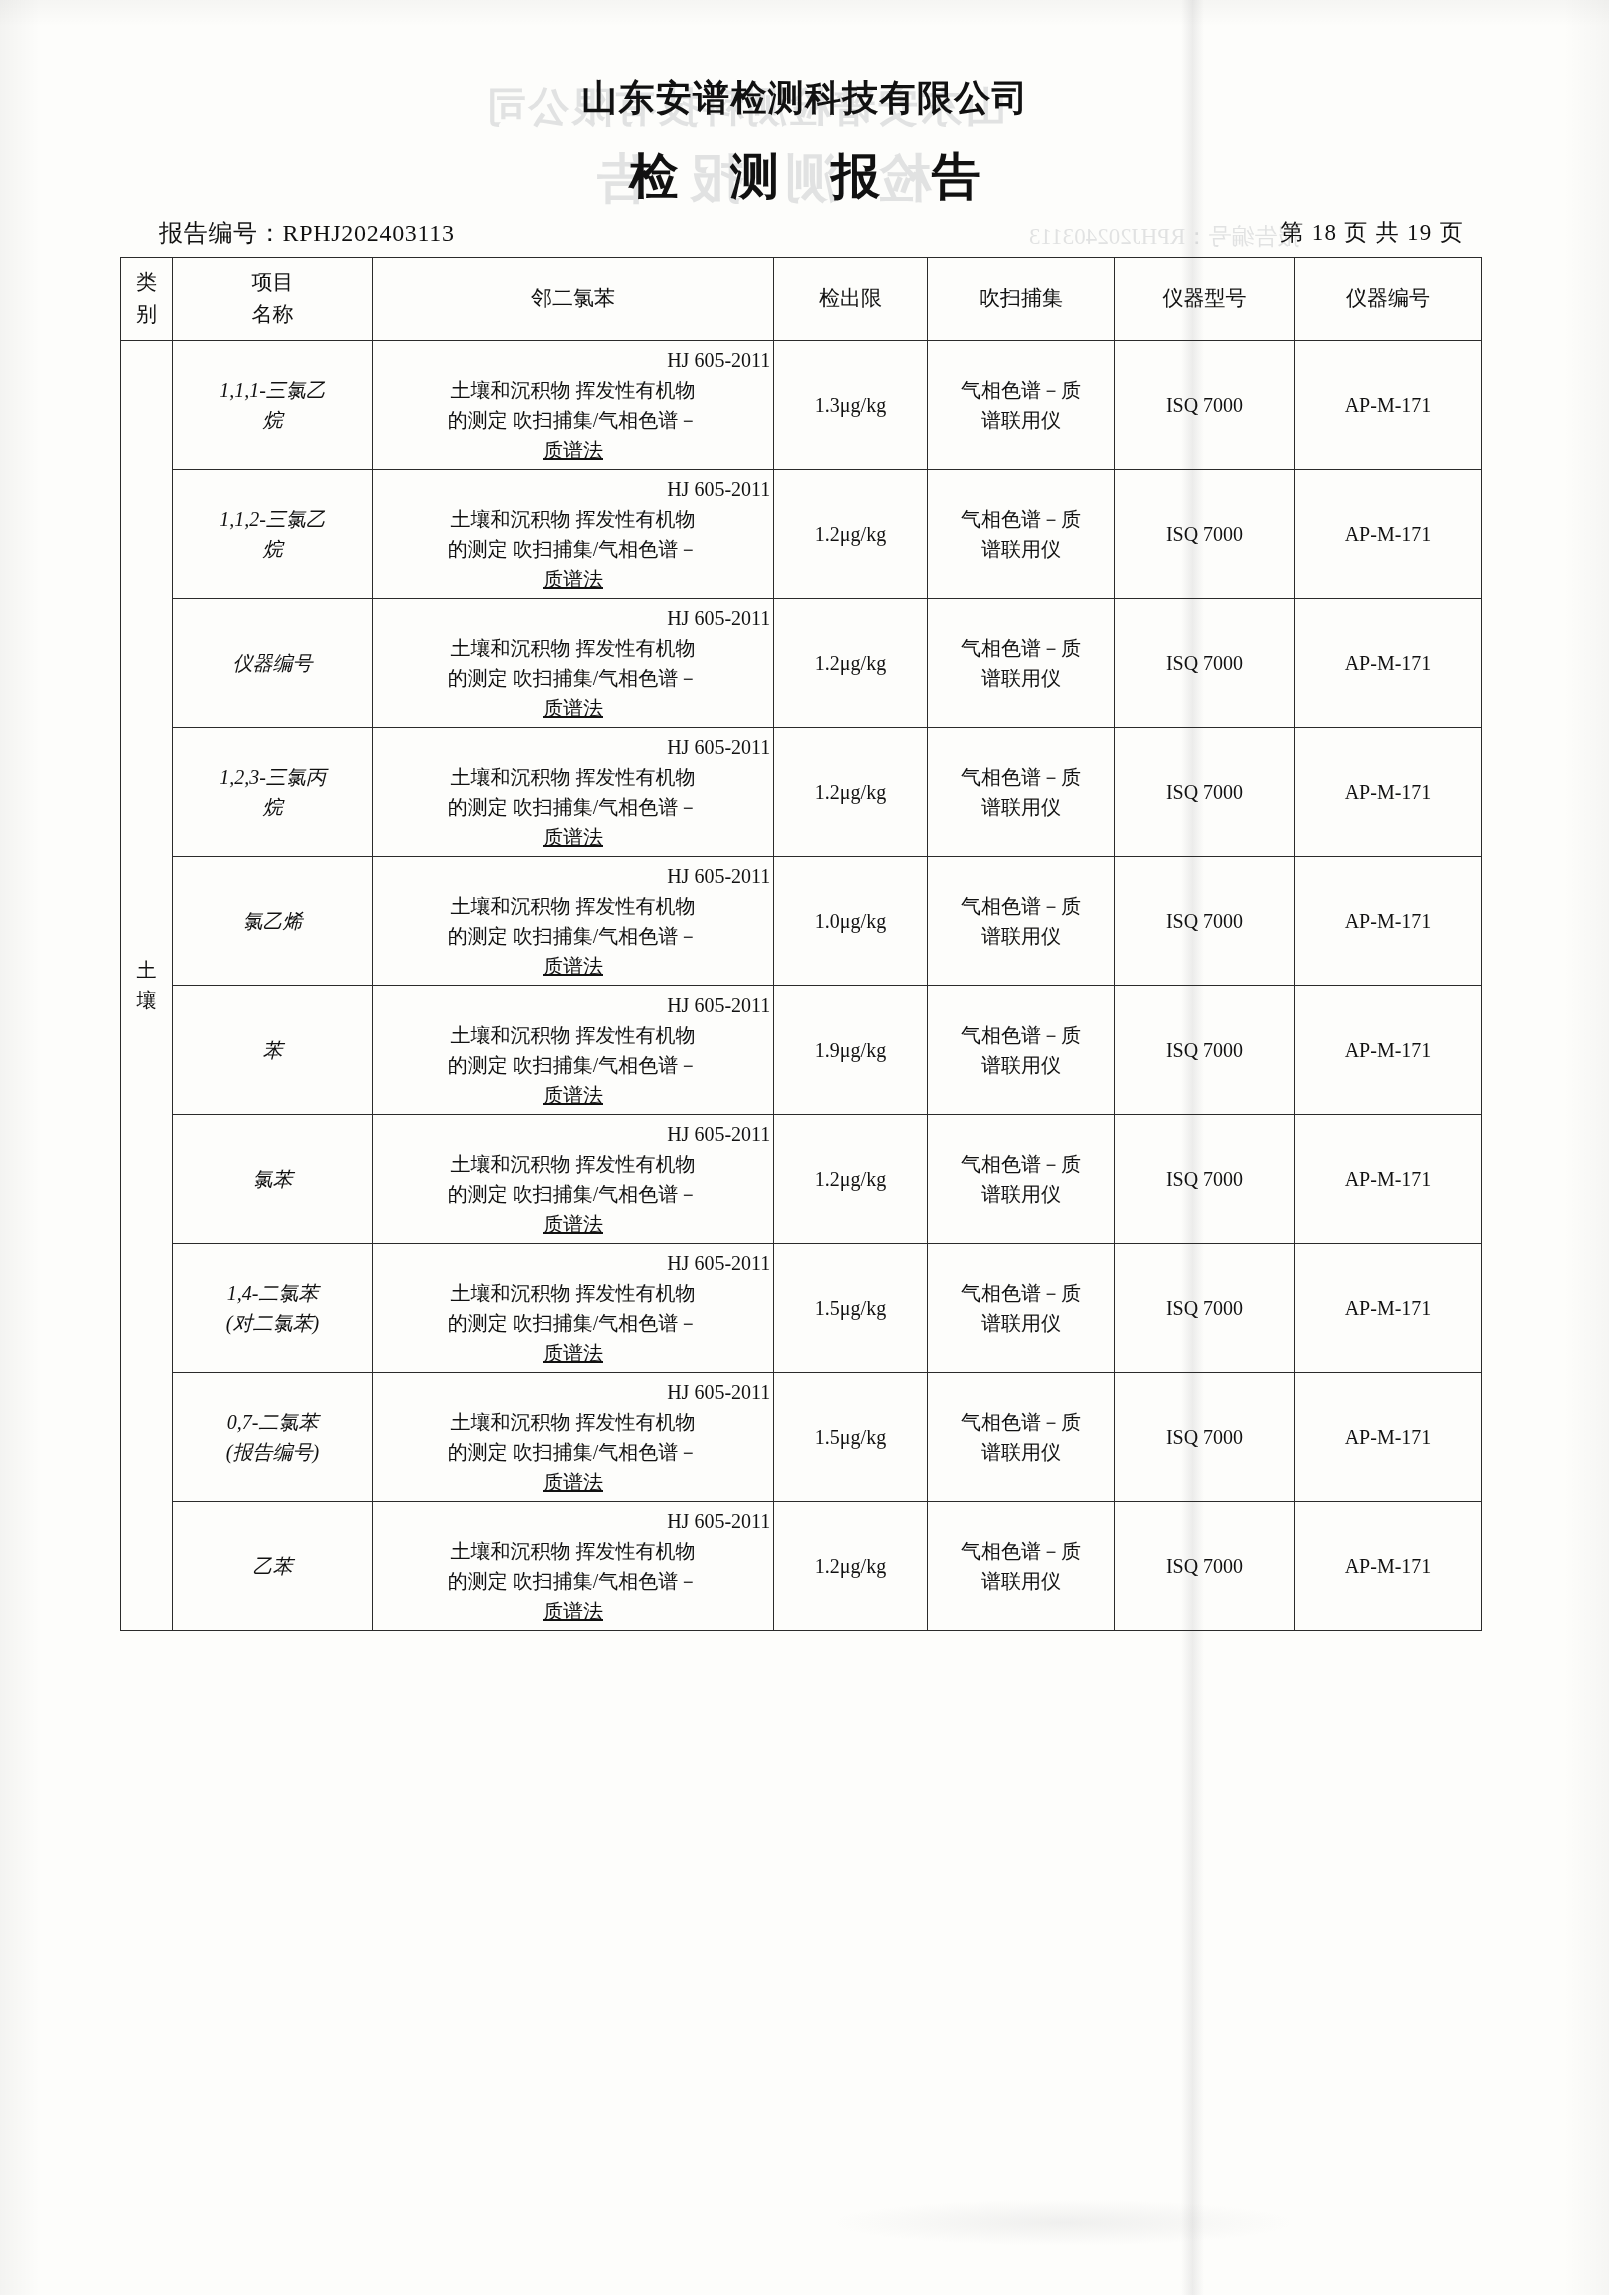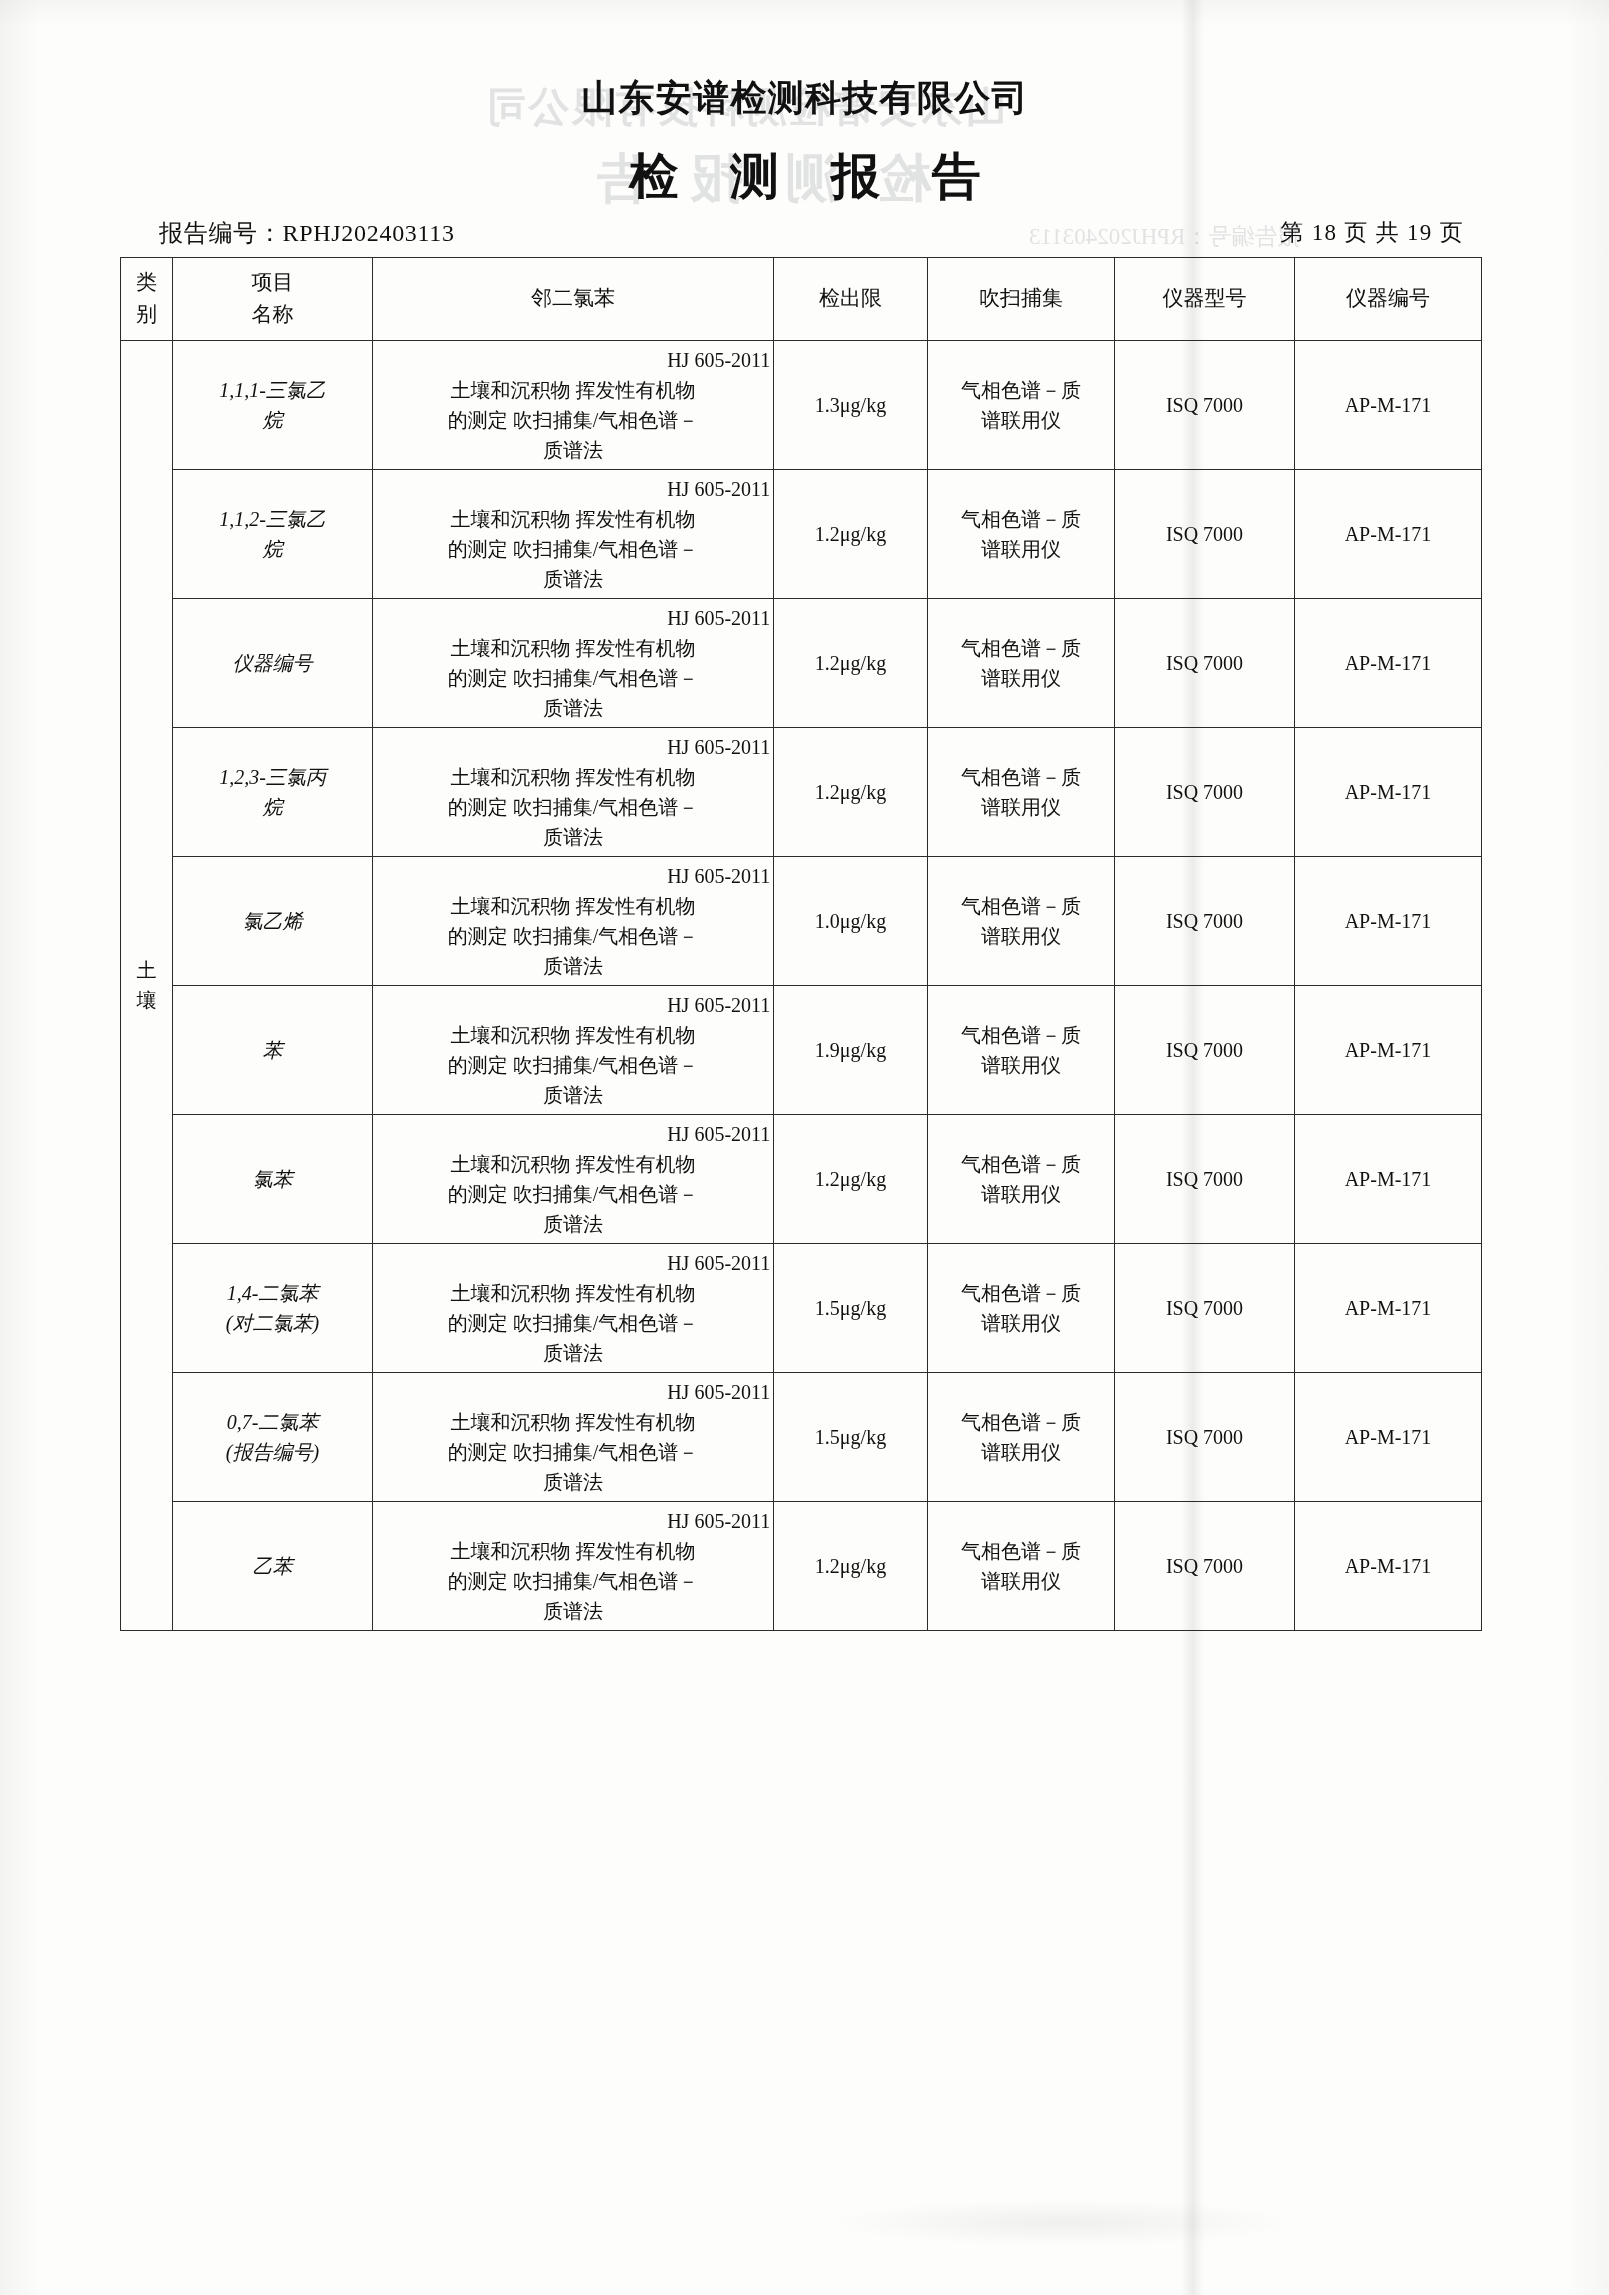--- a/index.html
+++ b/index.html
@@ -149,21 +149,21 @@
   }
   .item-cell .sub { display: block; }
   .method-cell {
     font-size: 20px;
     line-height: 1.55;
     padding: 12px 9.4px;
   }
   .method-cell .l1 { display: block; text-align: right; }
   .method-cell .l2 { display: block; }
   .method-cell .l3 { display: block; }
-  .method-cell .l4 { display: block; }
+  .method-cell .l4 { display: block; text-decoration: underline; }
   .limit-cell { font-size: 21px; }
   .instr-cell { font-size: 20px; line-height: 1.45; }
   .instr-cell span { display: block; }
   .model-cell { font-size: 21px; }
   .sn-cell { font-size: 21px; }
 
   .bottom-smudge {
     position: absolute;
     left: 829px;
     top: 2199px;

